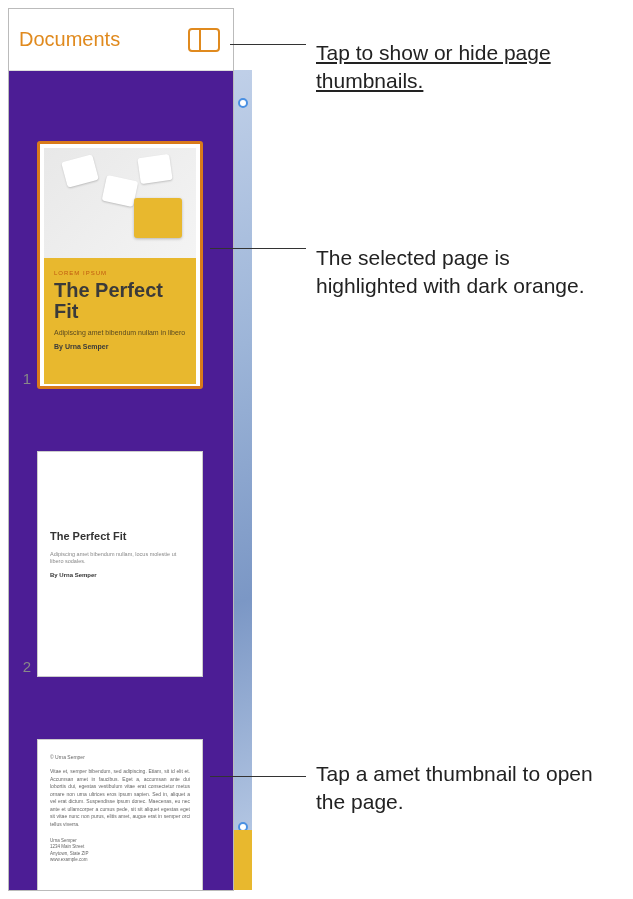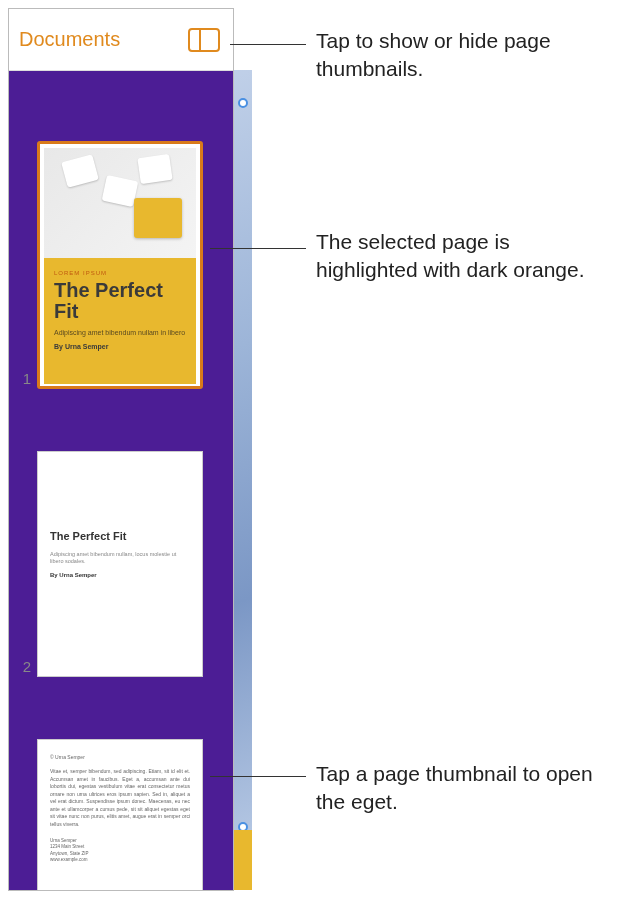--- a/index.html
+++ b/index.html
@@ -230,15 +230,15 @@
       </div>
     </div>
 
   </div>
 </div>
 
 <div class="callout-line" style="left:230px; top:44px; width:76px;"></div>
 <div class="callout-line" style="left:210px; top:248px; width:96px;"></div>
 <div class="callout-line" style="left:210px; top:776px; width:96px;"></div>
 
-<div class="callout" style="left:316px; top:27px; width:300px;">Tap to show or hide page thumbnails.</div>
-<div class="callout" style="left:316px; top:228px; width:300px;">The selected page is highlighted with dark orange.</div>
-<div class="callout" style="left:316px; top:760px; width:310px;">Tap a page thumbnail to open the eget.</div>
+<div class="callout" style="left:316px; top:39px; width:300px;text-decoration:underline;">Tap to show or hide page thumbnails.</div>
+<div class="callout" style="left:316px; top:244px; width:300px;">The selected page is highlighted with dark orange.</div>
+<div class="callout" style="left:316px; top:760px; width:310px;">Tap a amet thumbnail to open the page.</div>
 
 </body></html>

